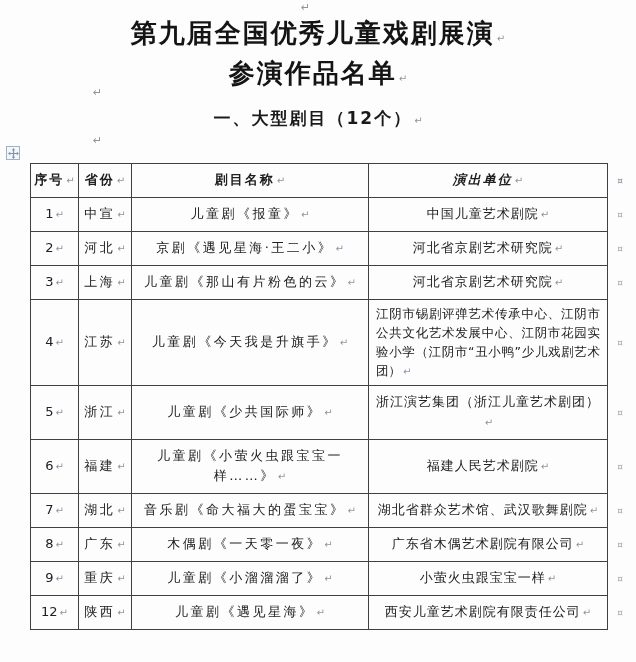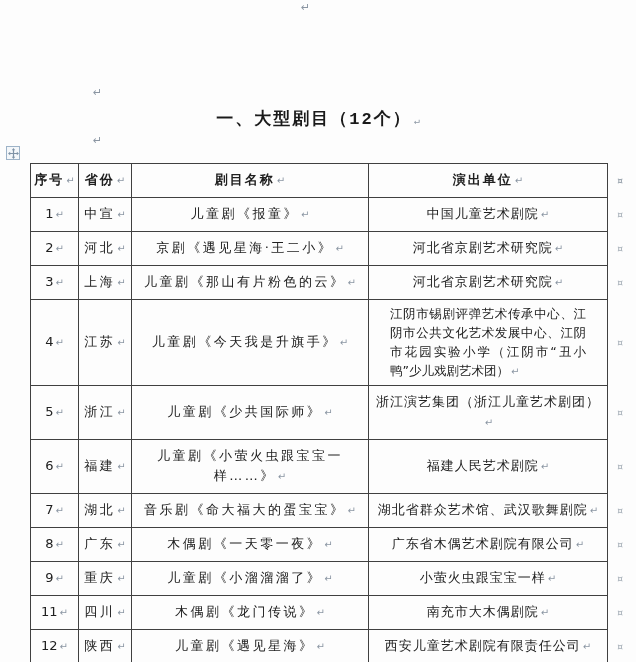--- a/index.html
+++ b/index.html
@@ -46,21 +46,20 @@
   .section-heading {
     position: absolute;
     top: 107px;
     left: 0;
     width: 100%;
     text-align: center;
     font-size: 17px;
     font-weight: 700;
     color: #1a1a1a;
     letter-spacing: 2px;
-    font-family: Liberation Mono, monospace;
   }
   .table-wrap {
     position: absolute;
     left: 30px;
     top: 163px;
     width: 577px;
   }
   .move-handle {
     position: absolute;
     left: -24px;
@@ -95,41 +94,45 @@
   }
   td.c-no { letter-spacing: 0; }
   td.c-prov { letter-spacing: 2.5px; }
   td.c-play { letter-spacing: 2.5px; text-align: center; }
   td.c-unit { letter-spacing: 1px; position: relative; }
   td.c-unit.long {
     font-size: 12.5px;
     letter-spacing: 0;
     text-align: justify;
     text-justify: inter-character;
-    padding: 4px 21px;
+    padding: 4px 7px;
     line-height: 19px;
   }
-  th.h-unit { position: relative; }
+  th.h-unit { position: relative; font-style: italic; }
   .row-end {
     position: absolute;
     right: -16px;
     top: 50%;
     transform: translateY(-50%);
     font-size: 9px;
     color: #9aa4ae;
     letter-spacing: 0;
   }
 </style>
 </head>
 <body>
 
 <div class="page">
 
   <span class="pmark-float" style="left:301px; top:1px;">↵</span>
 
+  <div class="title-block">
+    <div class="title-line"><span>第九届全国优秀儿童戏剧展演</span><span class="pmark">↵</span></div>
+    <div class="title-line"><span>参演作品名单</span><span class="pmark">↵</span></div>
+  </div>
 
   <span class="pmark-float" style="left:93px; top:86px;">↵</span>
 
   <div class="section-heading"><span>一、大型剧目（12个）</span><span class="pmark">↵</span></div>
 
   <span class="pmark-float" style="left:93px; top:134px;">↵</span>
 
   <div class="table-wrap">
 
     <div class="move-handle">
@@ -211,26 +214,20 @@
   </tr>
 
   <tr>
     <td class="c-no"><span class="cell-text">9</span><span class="pmark">↵</span></td>
     <td class="c-prov"><span class="cell-text">重庆</span><span class="pmark">↵</span></td>
     <td class="c-play"><span class="cell-text">儿童剧《小溜溜溜了》</span><span class="pmark">↵</span></td>
     <td class="c-unit"><span class="cell-text">小萤火虫跟宝宝一样</span><span class="pmark">↵</span><span class="row-end">¤</span></td>
   </tr>
 
 
-  <tr>
-    <td class="c-no"><span class="cell-text">11</span><span class="pmark">↵</span></td>
-    <td class="c-prov"><span class="cell-text">四川</span><span class="pmark">↵</span></td>
-    <td class="c-play"><span class="cell-text">木偶剧《龙门传说》</span><span class="pmark">↵</span></td>
-    <td class="c-unit"><span class="cell-text">南充市大木偶剧院</span><span class="pmark">↵</span><span class="row-end">¤</span></td>
-  </tr>
 
   <tr>
     <td class="c-no"><span class="cell-text">12</span><span class="pmark">↵</span></td>
     <td class="c-prov"><span class="cell-text">陕西</span><span class="pmark">↵</span></td>
     <td class="c-play"><span class="cell-text">儿童剧《遇见星海》</span><span class="pmark">↵</span></td>
     <td class="c-unit"><span class="cell-text">西安儿童艺术剧院有限责任公司</span><span class="pmark">↵</span><span class="row-end">¤</span></td>
   </tr>
 </tbody>
     </table>
 

